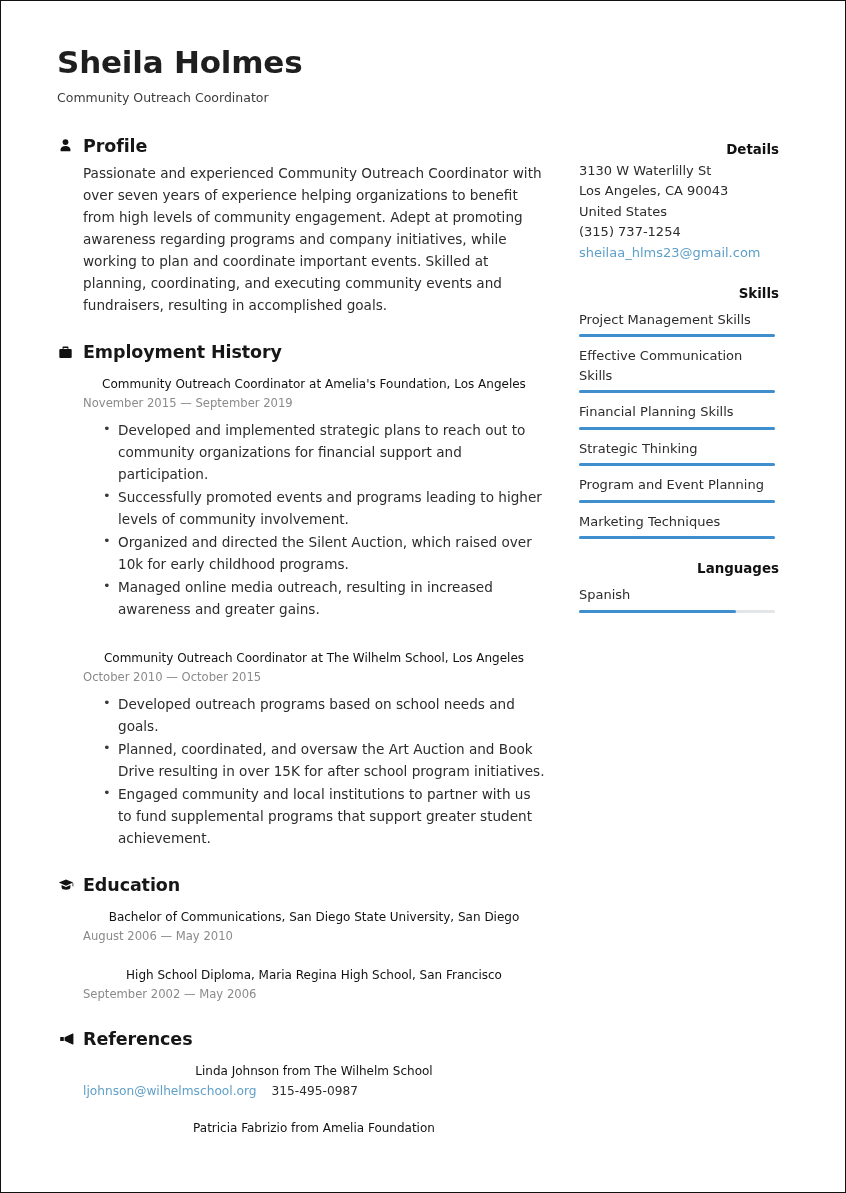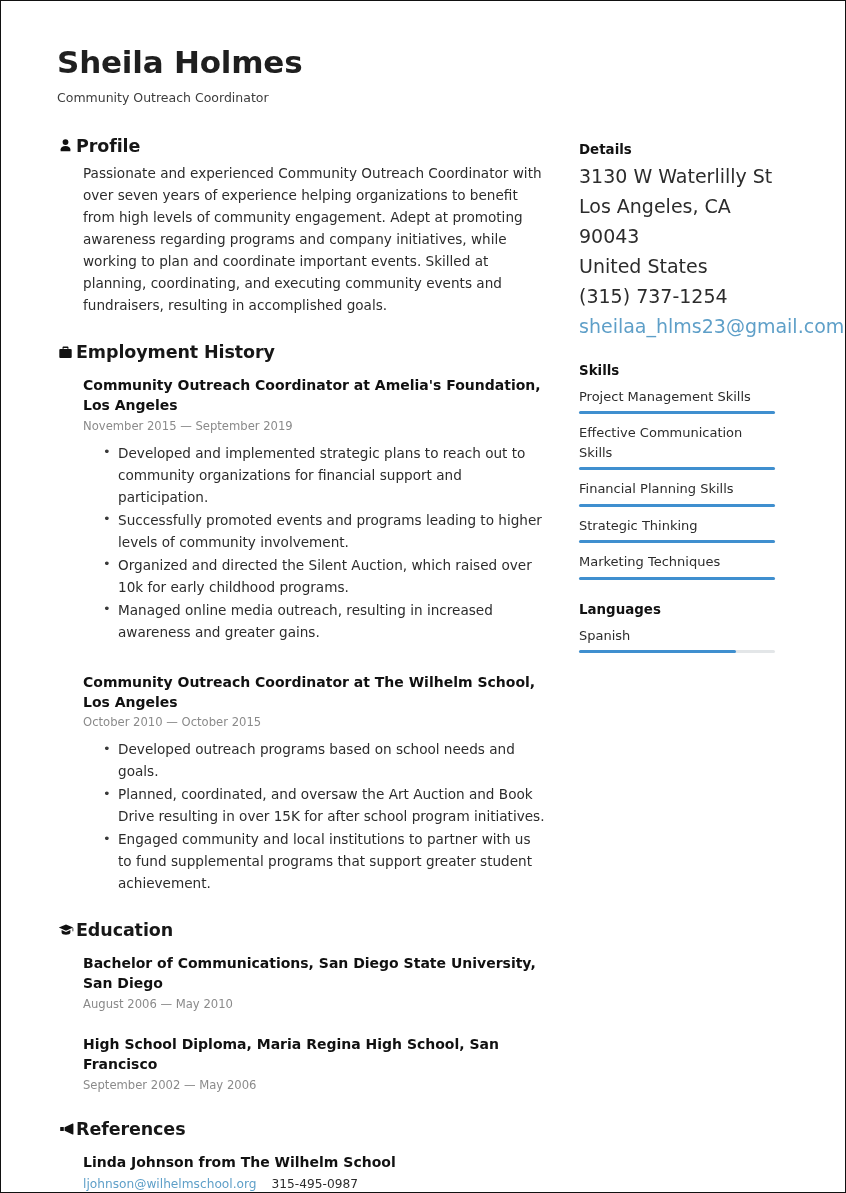--- a/index.html
+++ b/index.html
@@ -60,21 +60,21 @@
 
   .col-main { width: 488px; flex: none; }
   .col-side { width: 200px; flex: none; padding-top: 6px; }
 
   
   .section { margin-bottom: 26px; }
 
   .section-head {
     display: flex;
     align-items: center;
-    gap: 2px;
+    gap: 9px;
     margin-bottom: 6px;
   }
 
   .section-icon {
     width: 17px;
     height: 17px;
     display: flex;
     align-items: center;
     justify-content: center;
     color: #111111;
@@ -94,24 +94,25 @@
     font-size: 13.6px;
     line-height: 1.62;
     color: #2c2c2c;
     padding-left: 26px;
   }
 
   .block { padding-left: 26px; margin-top: 14px; }
   .block:first-of-type { margin-top: 2px; }
 
   .block-title {
-    font-size: 14px;
-    font-weight: 700;
+    font-size: 12px;
+    font-weight: 400;
     color: #111111;
     line-height: 1.42;
+    text-align: center;
   }
 
   .block-date {
     font-size: 11.6px;
     color: #8a8a8a;
     margin-top: 2px;
     line-height: 1.45;
   }
 
   ul.bullets {
@@ -149,24 +150,25 @@
   .ref-phone { color: #2c2c2c; }
 
   
   .side-block { margin-bottom: 22px; }
 
   .side-title {
     font-size: 13.4px;
     font-weight: 700;
     color: #111111;
     margin-bottom: 4px;
+    text-align: right;
   }
 
   .side-line {
-    font-size: 19px;
+    font-size: 13px;
     line-height: 1.58;
     color: #2c2c2c;
   }
   .side-line.link { color: #5e9fc8; }
 
   .skill-item { margin-top: 9px; }
   .skill-item:first-of-type { margin-top: 4px; }
 
   .skill-label {
     font-size: 13px;
@@ -336,20 +338,26 @@
           </div>
         </div>
 
         <div class="skill-item">
           <div class="skill-label">Strategic Thinking</div>
           <div class="bar-track">
             <div class="bar-fill" style="width: 100%;"></div>
           </div>
         </div>
 
+        <div class="skill-item">
+          <div class="skill-label">Program and Event Planning</div>
+          <div class="bar-track">
+            <div class="bar-fill" style="width: 100%;"></div>
+          </div>
+        </div>
 
         <div class="skill-item">
           <div class="skill-label">Marketing Techniques</div>
           <div class="bar-track">
             <div class="bar-fill" style="width: 100%;"></div>
           </div>
         </div>
       </div>
 
       <div class="side-block">

